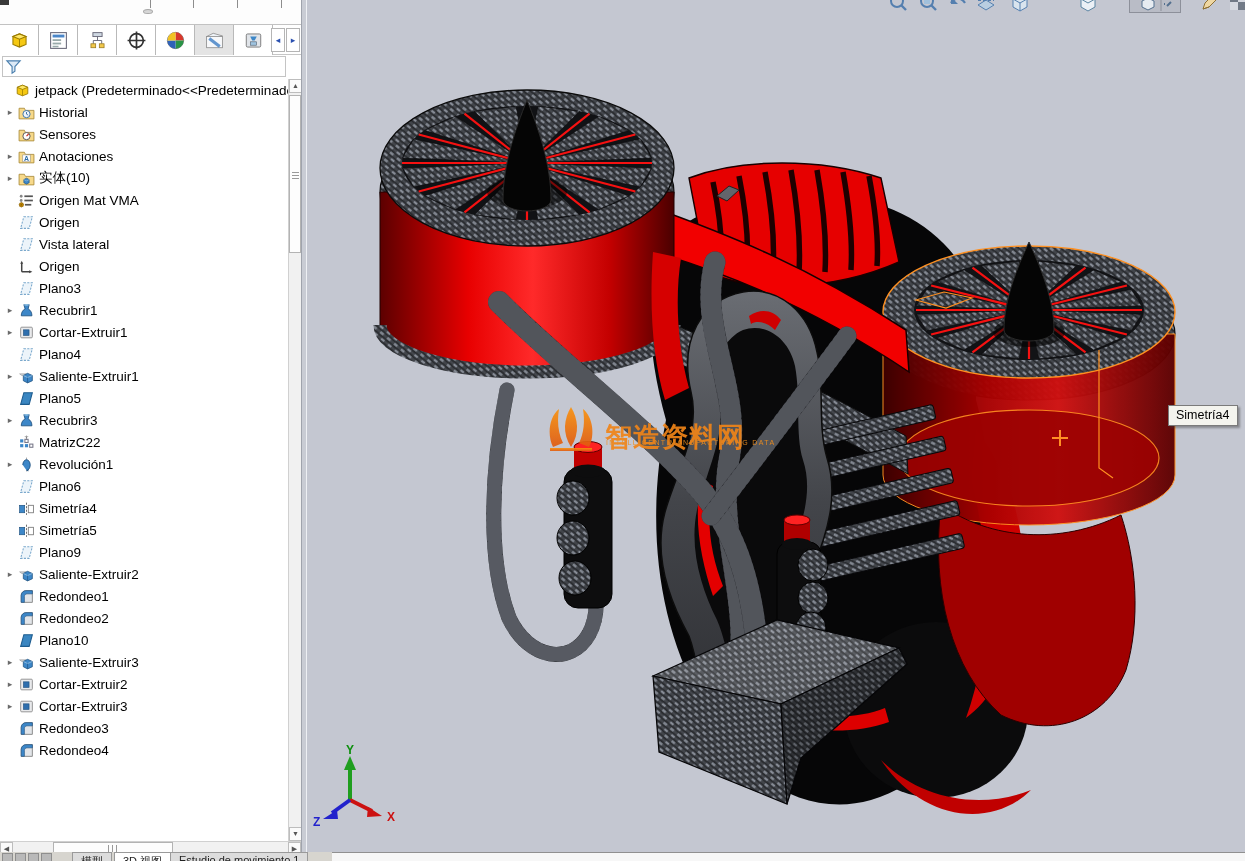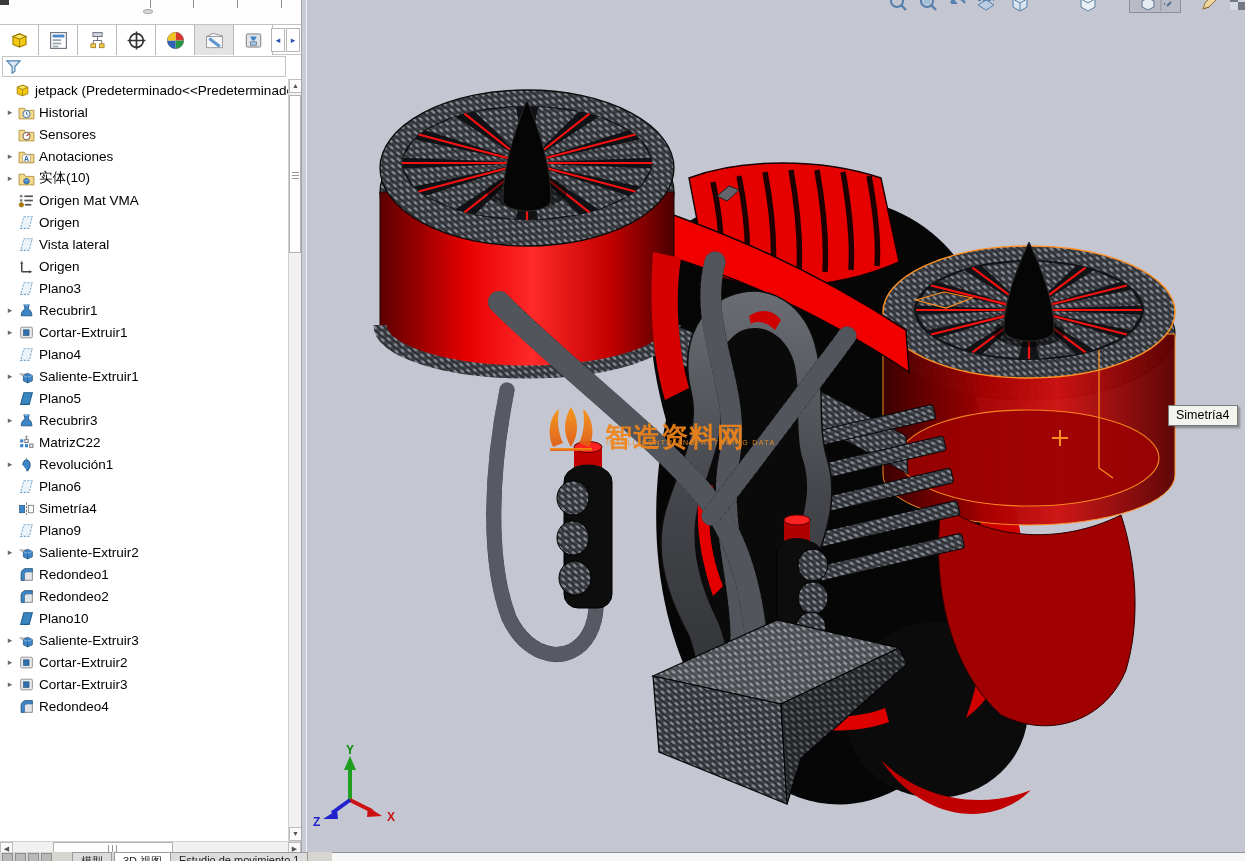--- a/index.html
+++ b/index.html
@@ -375,20 +375,31 @@
               <rect x="9.7" y="5" width="4.8" height="7" fill="none" stroke="#777" stroke-width=".8"></rect>
               <path d="M8 2.5v11.5" stroke="#555" stroke-width=".8" stroke-dasharray="2 1.3"></path>
             </svg>
           </span>
           <span class="tlabel">Simetría4</span>
         </div>
         <div class="trow child">
           <span class="arr"></span>
           <span class="tico">
             <svg viewBox="0 0 16 16">
+              <rect x="1.5" y="5" width="4.8" height="7" fill="#3d87c8" stroke="#1c4f7e" stroke-width=".6"></rect>
+              <rect x="9.7" y="5" width="4.8" height="7" fill="none" stroke="#777" stroke-width=".8"></rect>
+              <path d="M8 2.5v11.5" stroke="#555" stroke-width=".8" stroke-dasharray="2 1.3"></path>
+            </svg>
+          </span>
+          <span class="tlabel">Simetría5</span>
+        </div>
+        <div class="trow child">
+          <span class="arr"></span>
+          <span class="tico">
+            <svg viewBox="0 0 16 16">
               <path d="M5.5 2.5h8l-3 11h-8z" fill="#cfe3f3" fill-opacity=".4" stroke="#7aa8cc" stroke-width="1" stroke-dasharray="2 1.2"></path>
             </svg>
           </span>
           <span class="tlabel">Plano9</span>
         </div>
         <div class="trow child">
           <span class="arr">▸</span>
           <span class="tico">
             <svg viewBox="0 0 16 16">
               <path d="M1.5 5.5h6l2 1.5h-6z" fill="#d4d8dd" stroke="#888" stroke-width=".5"></path>
@@ -452,20 +463,30 @@
         </div>
         <div class="trow child">
           <span class="arr">▸</span>
           <span class="tico">
             <svg viewBox="0 0 16 16">
               <rect x="2.5" y="3" width="11" height="10" rx="1" fill="#e9eaec" stroke="#858585" stroke-width=".8"></rect>
               <rect x="5.2" y="5.5" width="5.2" height="5.2" fill="#2f6fae" stroke="#1c4f7e" stroke-width=".6"></rect>
             </svg>
           </span>
           <span class="tlabel">Cortar-Extruir3</span>
+        </div>
+        <div class="trow child">
+          <span class="arr"></span>
+          <span class="tico">
+            <svg viewBox="0 0 16 16">
+              <path d="M13.5 13.5H3V7c0-2.5 2-4.5 4.5-4.5h6z" fill="#e2e5e9" stroke="#7a7a7a" stroke-width=".8"></path>
+              <path d="M3 7c0-2.5 2-4.5 4.5-4.5h6v3h-5c-1.4 0-2.5 1.1-2.5 2.5v5.5H3z" fill="#3d87c8" stroke="#1c4f7e" stroke-width=".6"></path>
+            </svg>
+          </span>
+          <span class="tlabel">Redondeo3</span>
         </div>
         <div class="trow child">
           <span class="arr"></span>
           <span class="tico">
             <svg viewBox="0 0 16 16">
               <path d="M13.5 13.5H3V7c0-2.5 2-4.5 4.5-4.5h6z" fill="#e2e5e9" stroke="#7a7a7a" stroke-width=".8"></path>
               <path d="M3 7c0-2.5 2-4.5 4.5-4.5h6v3h-5c-1.4 0-2.5 1.1-2.5 2.5v5.5H3z" fill="#3d87c8" stroke="#1c4f7e" stroke-width=".6"></path>
             </svg>
           </span>
           <span class="tlabel">Redondeo4</span>

